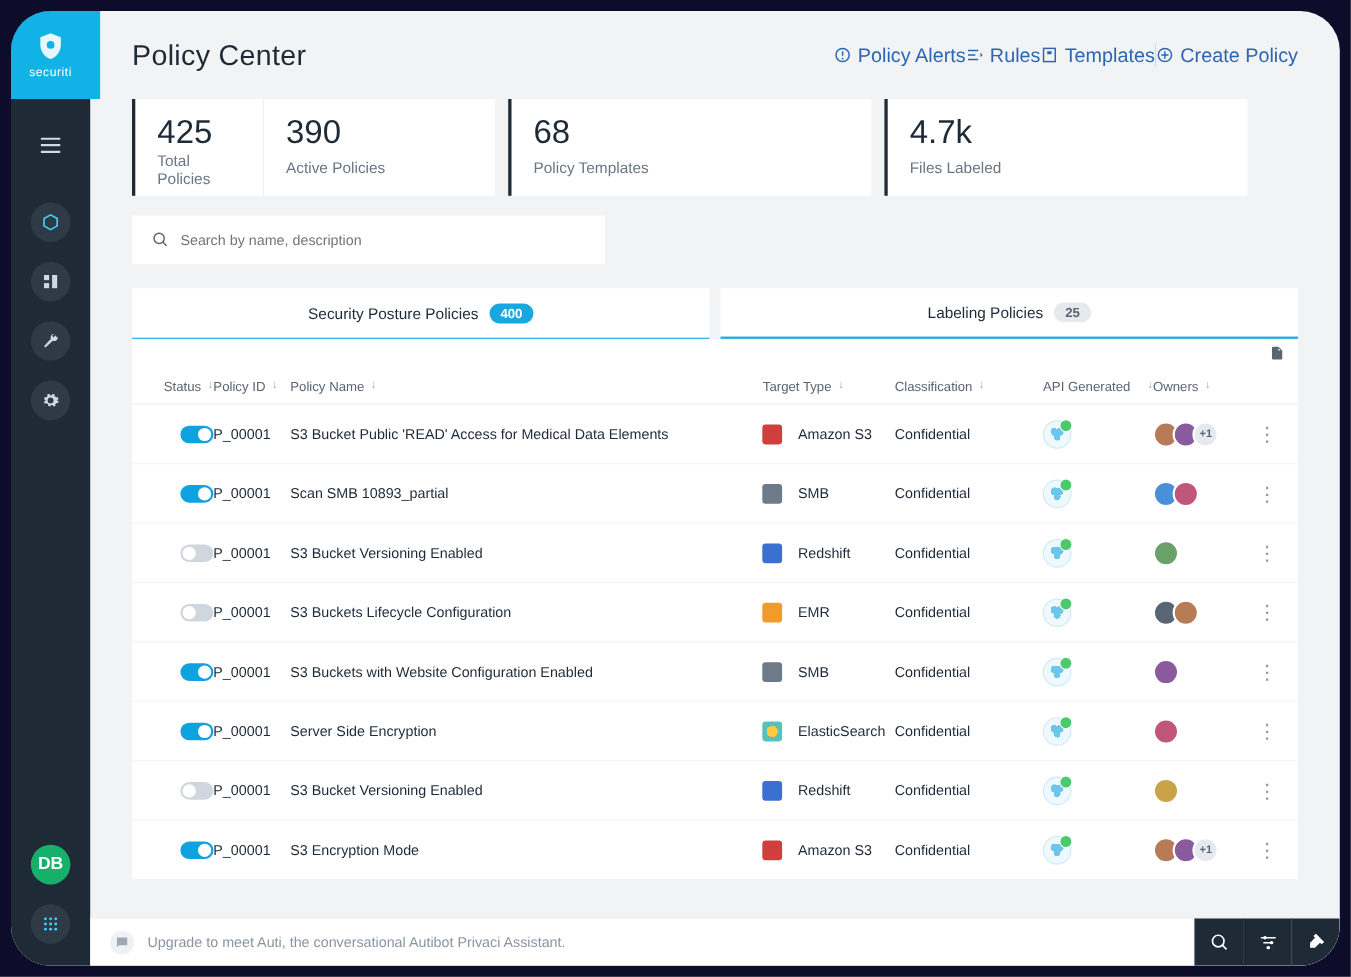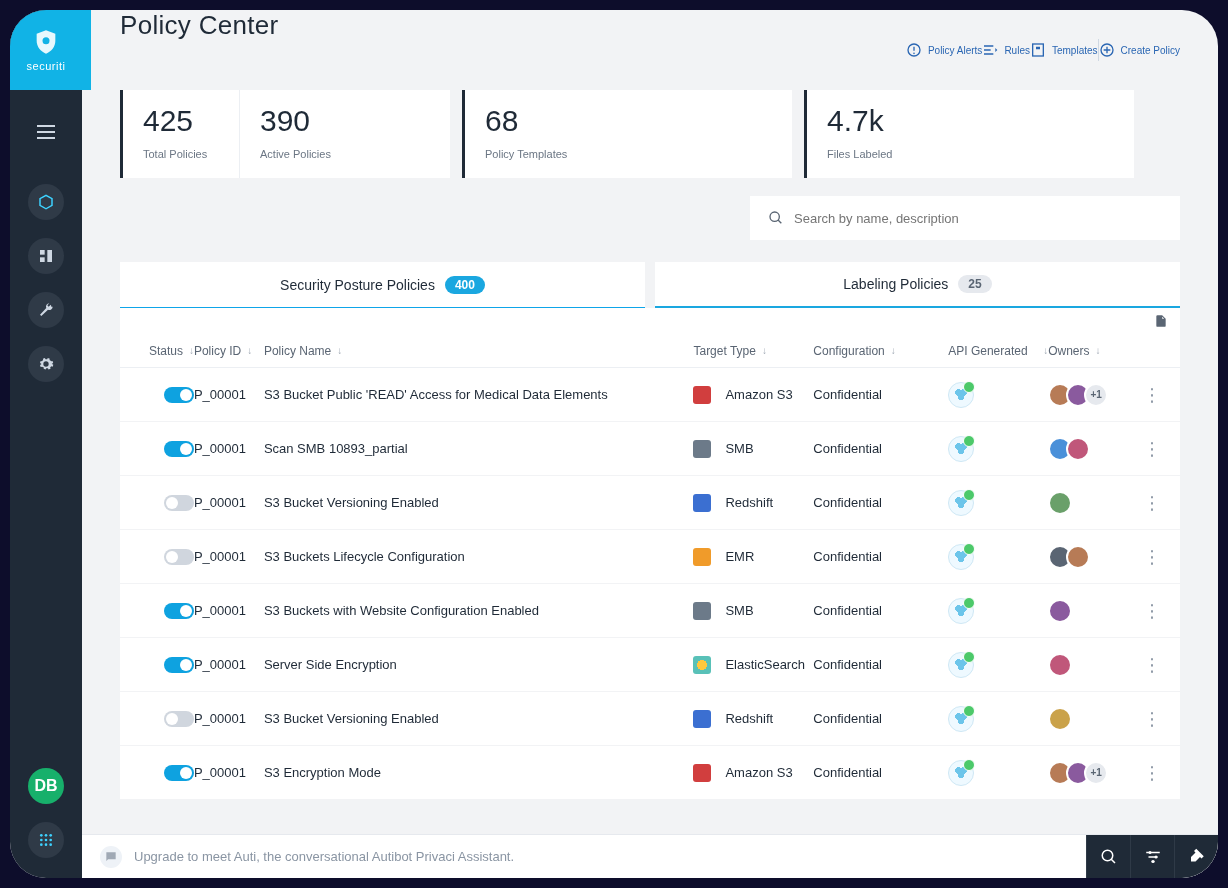--- a/index.html
+++ b/index.html
@@ -12,39 +12,39 @@
 .logo-box .brand { font-size: 11px; letter-spacing: .5px; }
 .side-btn { width: 36px; height: 36px; border-radius: 50%; display: flex; align-items: center; justify-content: center; margin-top: 18px; color: #cfd8e3; }
 .side-btn.hamburger { border-radius: 0; margin-top: 24px; margin-bottom: 16px; }
 .side-btn.round { background: #2f3a47; }
 .side-btn.active { background: #2f3a47; color: #3dd2ff; }
 .side-spacer { flex: 1; }
 .side-btn.avatar { background: #17b06b; color: #fff; font-size: 16px; font-weight: 600; }
 .side-btn.apps { background: #2f3a47; margin-bottom: 20px; }
 
 .main { flex: 1; display: flex; flex-direction: column; overflow: hidden; }
-.header { height: 80px; display: flex; padding: 0 38px; justify-content: space-between; }
+.header { height: 80px; display: flex; align-items: center; padding: 0 38px; justify-content: space-between; }
 .header h1 { font-size: 26px; font-weight: 400; color: #1f2a37; letter-spacing: .3px; }
-.header-actions { display: flex; align-items: center; color: #2a66b3; font-size: 10px; }
+.header-actions { display: flex; align-items: center; color: #2a66b3; font-size: 18px; }
 .ha { display: flex; align-items: center; gap: 6px; cursor: pointer; }
 .ha svg, .ha .icon { width: 16px; height: 16px; }
 .divider { width: 1px; height: 22px; background: #cfd8e3; }
 .ha.create { font-weight: 500; }
 
 .content { padding: 0 38px; flex: 1; overflow: auto; }
 
 .stats { display: flex; gap: 12px; }
 .stat-card { background: #fff; border-left: 3px solid #1f2a37; padding: 14px 20px 18px; display: flex; flex-direction: column; height: 88px; justify-content: space-between; }
 .stat-group1 { display: flex; }
 .stat-group1 .stat-card:first-child { border-right: 1px solid #eceff3; }
 .stat-group1 .stat-card:last-child { border-left: none; }
 .stat-card .val { font-size: 30px; color: #1f2a37; font-weight: 400; }
-.stat-card .lab { font-size: 11px; color: #6b7684; }
-
-.search-wrap { display: flex; justify-content: flex-end; margin: 18px 0 22px; }
+.stat-card .lab { font-size: 14px; color: #6b7684; }
+
+.search-wrap { display: flex; justify-content: flex-start; margin: 18px 0 22px; }
 .search-box { width: 430px; height: 44px; background: #fff; display: flex; align-items: center; padding: 0 18px; gap: 10px; color: #8a95a3; font-size: 13px; }
 .search-box input { border: none; outline: none; font-size: 13px; flex: 1; background: transparent; }
 
 .tabs { display: flex; background: #fff; }
 .tab { flex: 1; height: 46px; display: flex; align-items: center; justify-content: center; gap: 10px; font-size: 14px; color: #1f2a37; cursor: pointer; position: relative; }
 .tab .badge { background: #e6e9ee; color: #5a6573; border-radius: 10px; padding: 2px 10px; font-size: 12px; font-weight: 600; }
 .tab:first-child .badge { background: #1aa7e0; color: #fff; }
 .tab.active { border-bottom: 2px solid #1aa7e0; }
 .tab:not(.active) { border-bottom: 1px solid #0ea5e9; }
 .tab-sep { width: 10px; background: #f2f3f5; }
@@ -248,21 +248,21 @@
             </div>
           <div class="th c-name">
               <span>Policy Name</span>
               <span class="sort">↓</span>
             </div>
           <div class="th c-target">
               <span>Target Type</span>
               <span class="sort">↓</span>
             </div>
           <div class="th c-class">
-              <span>Configuration</span>
+              <span>Classification</span>
               <span class="sort">↓</span>
             </div>
           <div class="th c-api">
               <span>API Generated</span>
               <span class="sort">↓</span>
             </div>
           <div class="th c-owners">
               <span>Owners</span>
               <span class="sort">↓</span>
             </div>

